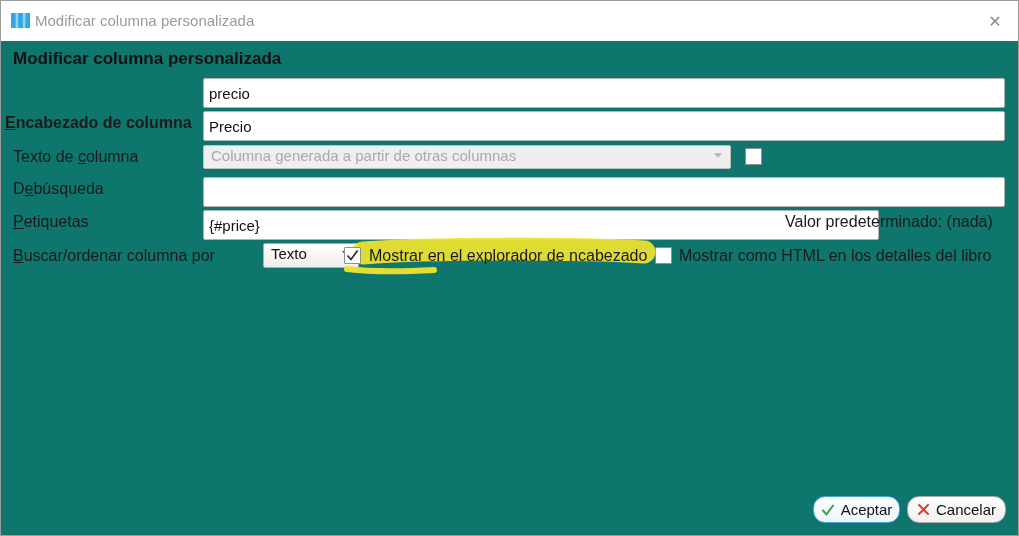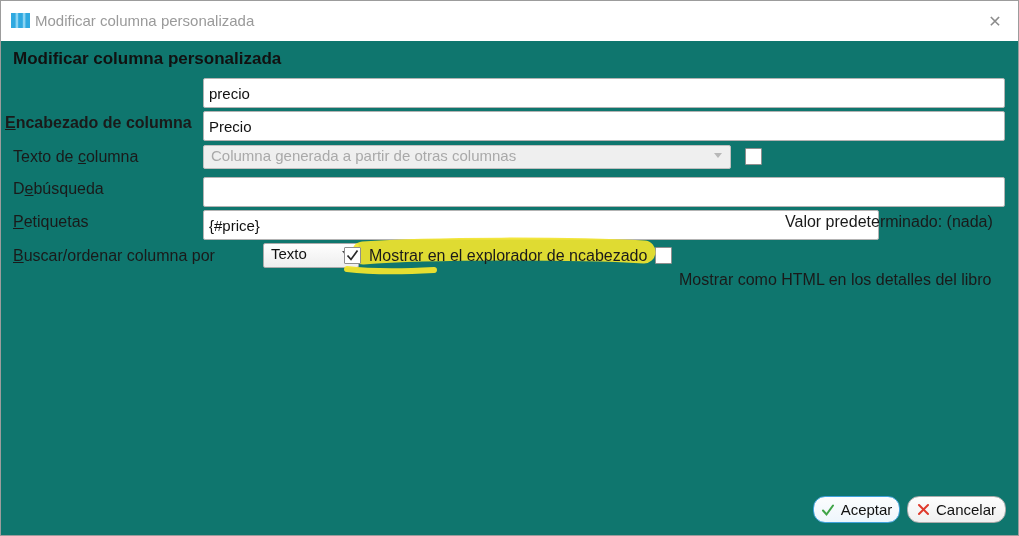--- a/index.html
+++ b/index.html
@@ -101,21 +101,21 @@
   </div>
 
   <span class="checkbox over-hl" style="left:343px;top:246px;">
     <svg width="15" height="15" viewBox="0 0 15 15">
       <polyline points="2.5,7.5 6,11.5 12.5,2.5" fill="none" stroke-width="1.7" stroke="#2a2a2a"></polyline>
     </svg>
   </span>
   <span class="abs cblabel over-hl" style="left:368px;top:242px;">Mostrar en el explorador de ncabezado</span>
 
   <span class="checkbox" style="left:654px;top:246px;"></span>
-  <span class="abs cblabel" style="left:678px;top:242px;margin-top:24px;">Mostrar como HTML en los detalles del libro</span>
+  <span class="abs cblabel" style="left:678px;top:242px;">Mostrar como HTML en los detalles del libro</span>
 
   <button class="btn btn-accept">
     <svg width="14" height="14" viewBox="0 0 14 14">
       <polyline points="2,7.5 5.5,11.5 12,2.5" fill="none" stroke-width="2" stroke-linecap="round" stroke="#3fa447"></polyline>
     </svg>
     <span>Aceptar</span>
   </button>
   <button class="btn btn-cancel">
     <svg width="13" height="13" viewBox="0 0 13 13">
       <g stroke-width="2" stroke-linecap="round" fill="none">

